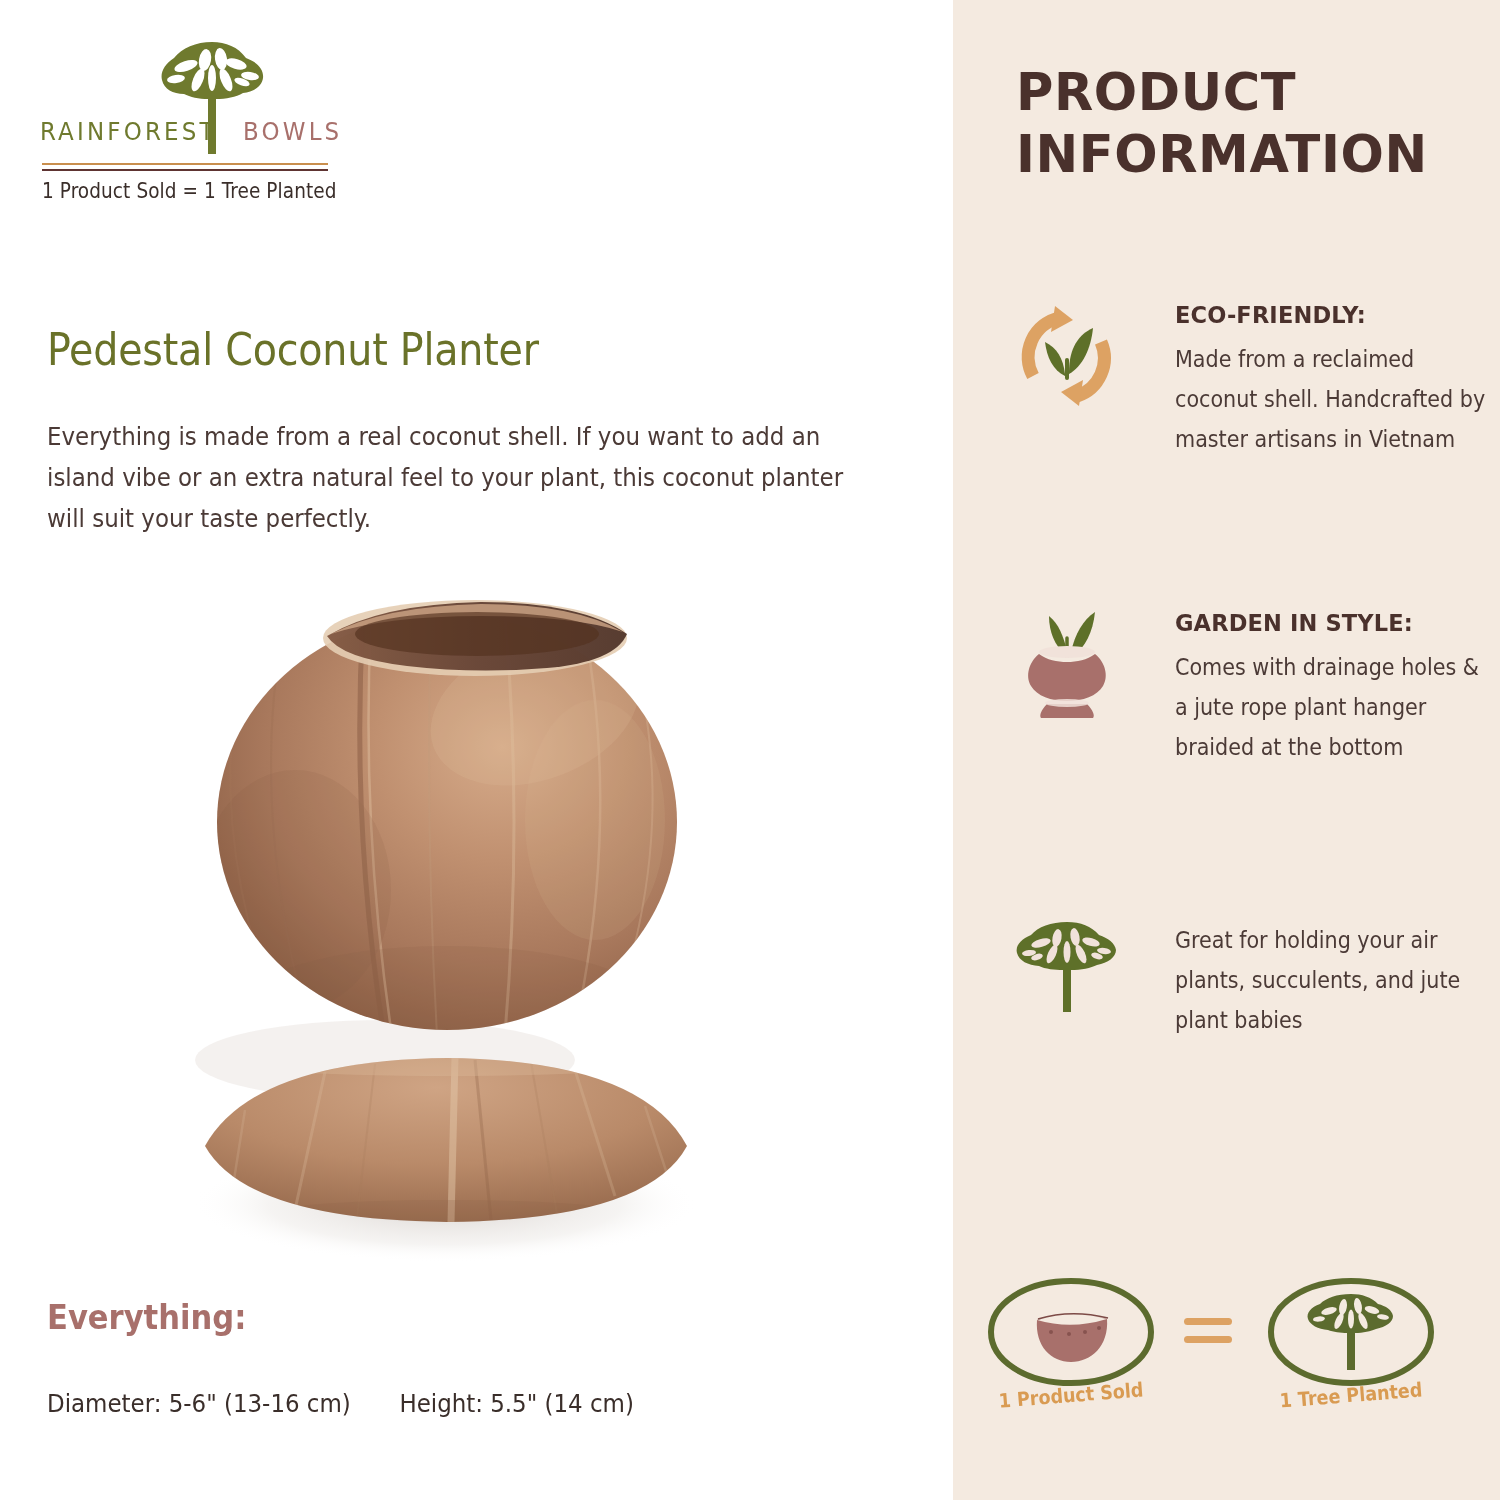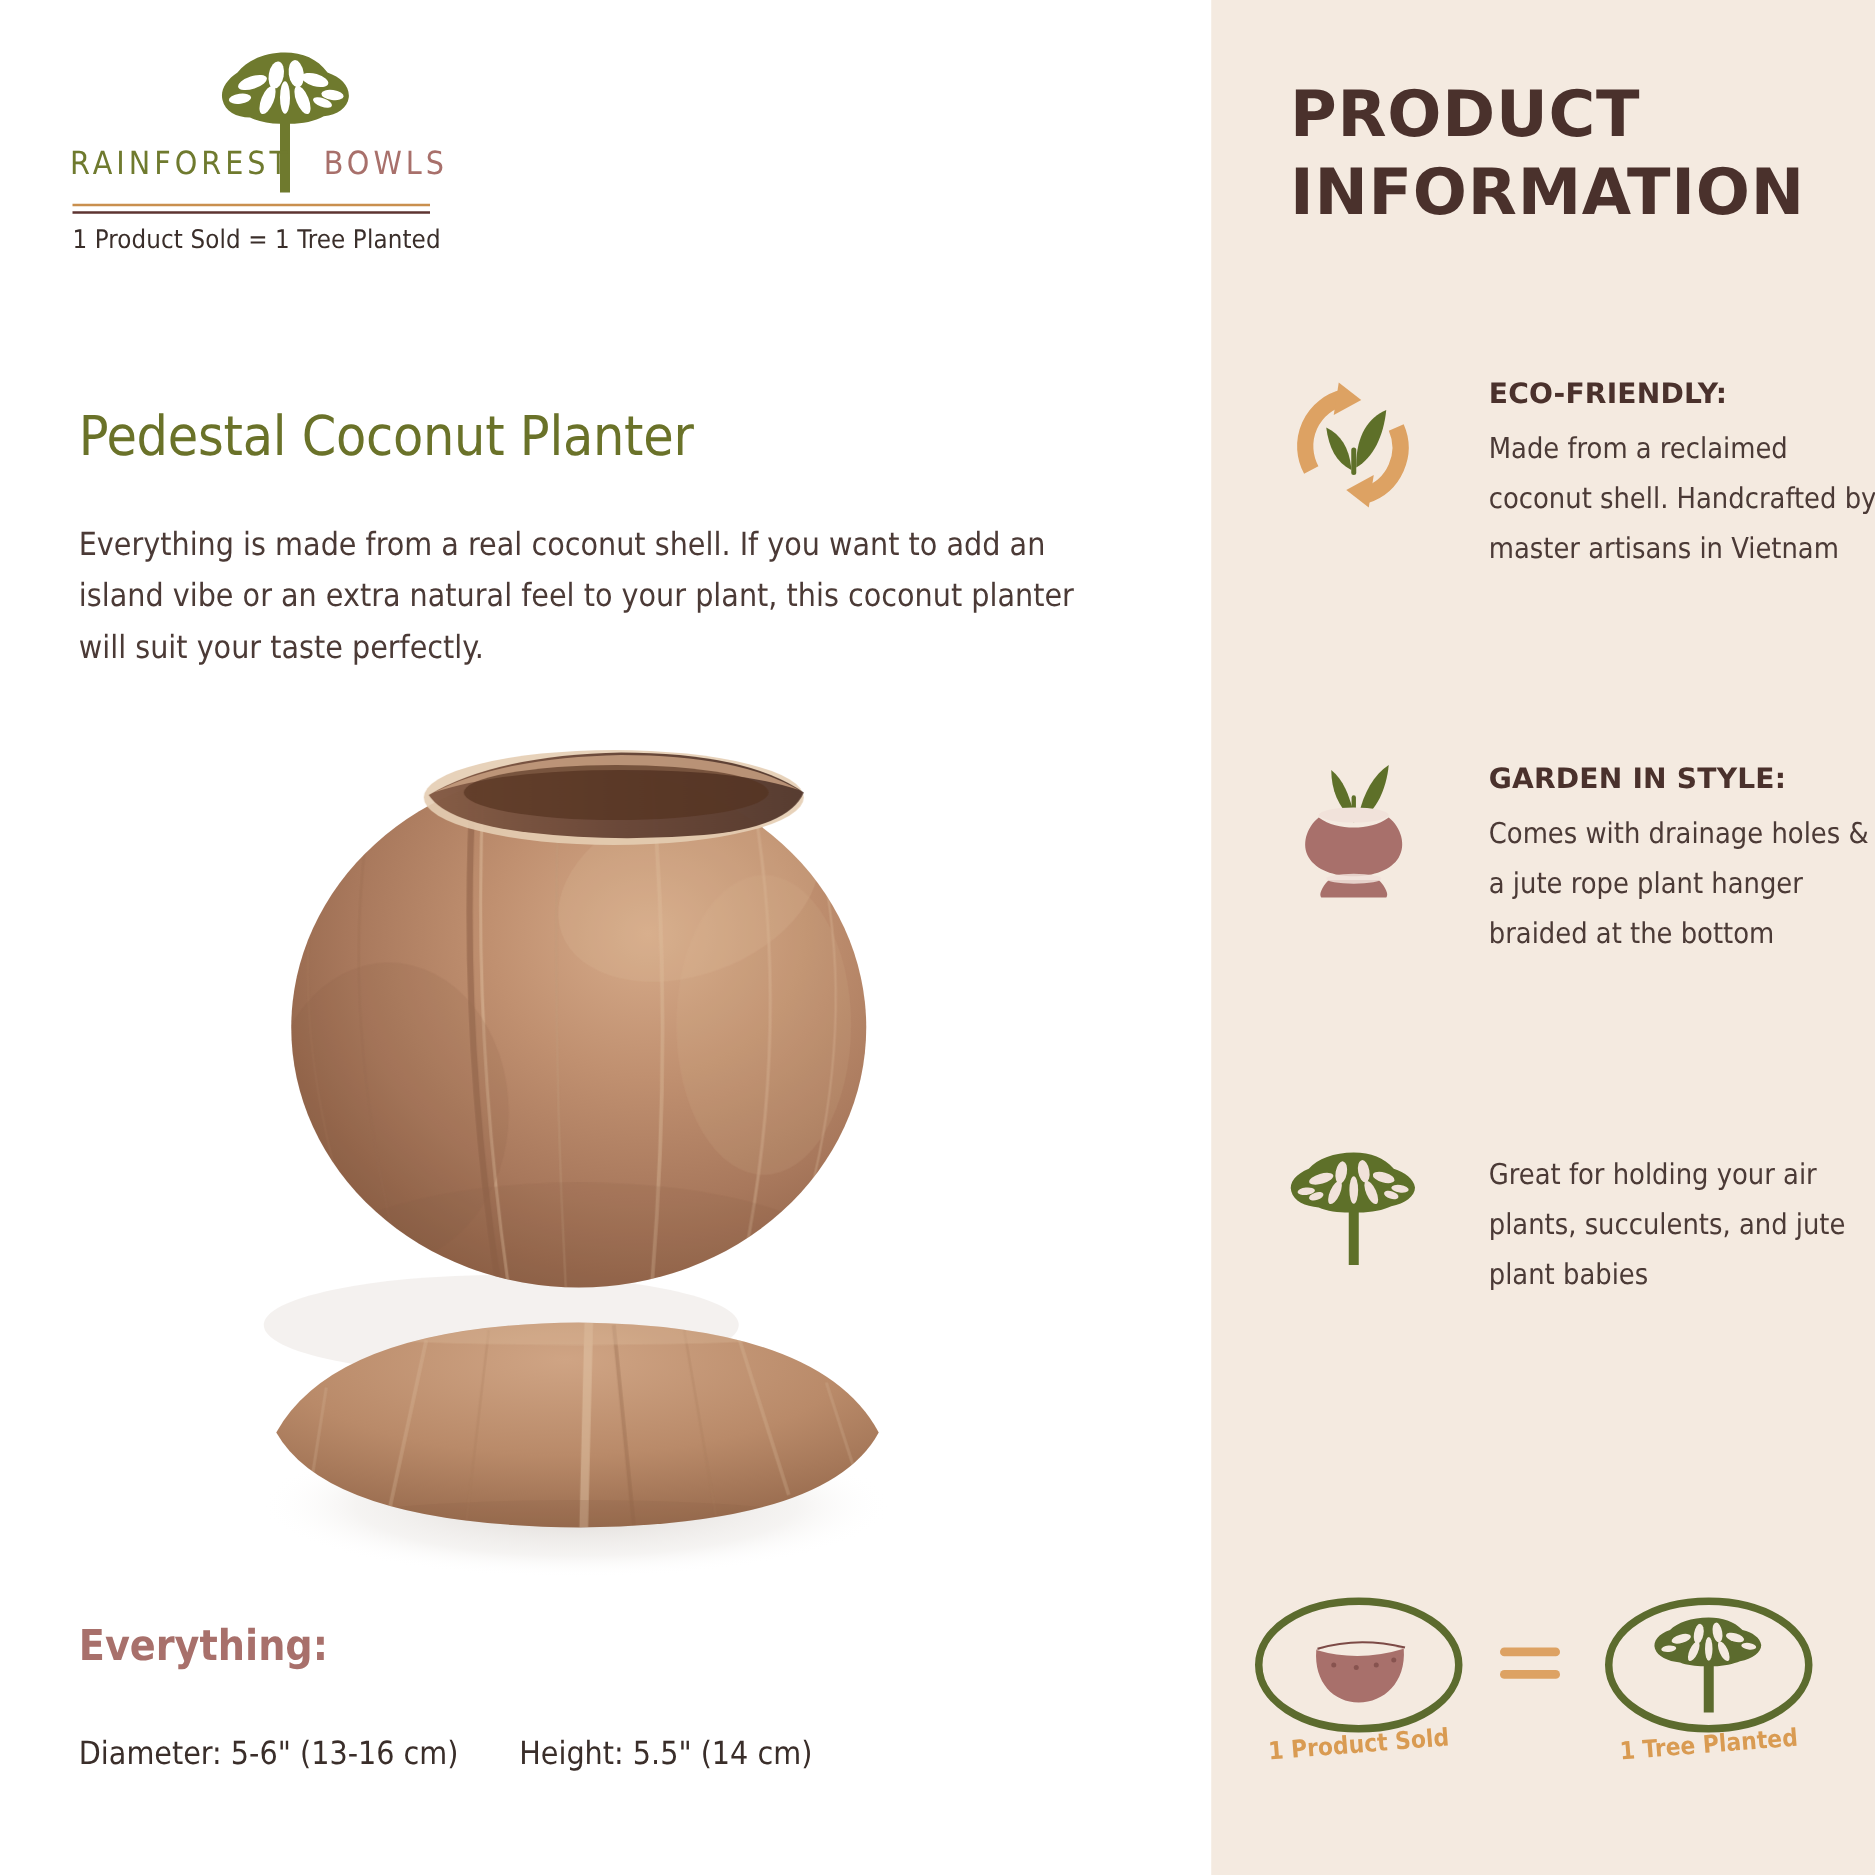--- a/index.html
+++ b/index.html
@@ -21,21 +21,20 @@
     display: flex;
   }
 
   
   .left-col {
     position: relative;
     width: 953px;
     height: 1500px;
     background: #ffffff;
     flex: 0 0 953px;
-    margin-left: 16px;
   }
 
   
   .logo-block {
     position: absolute;
     left: 40px;
     top: 34px;
     width: 290px;
   }
   .logo-row {

